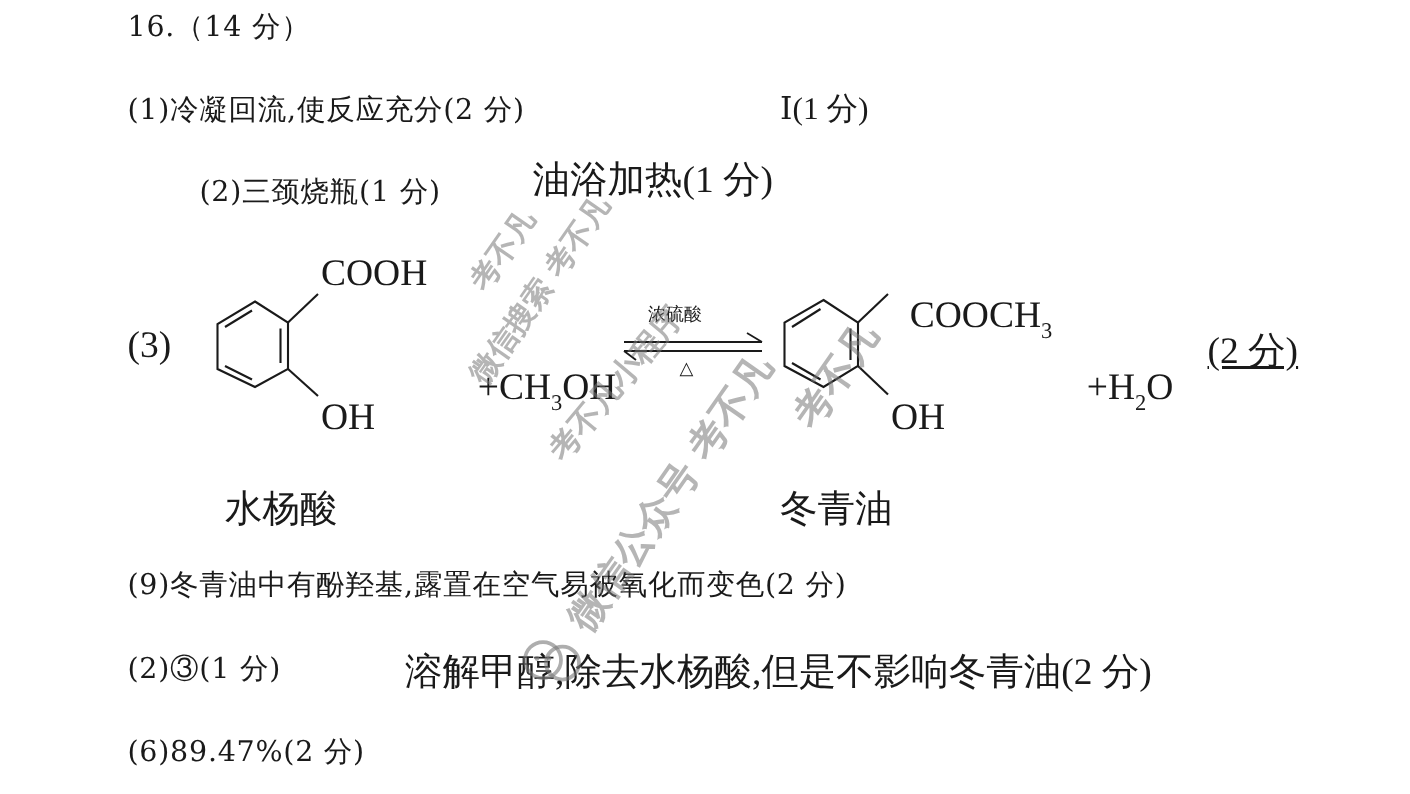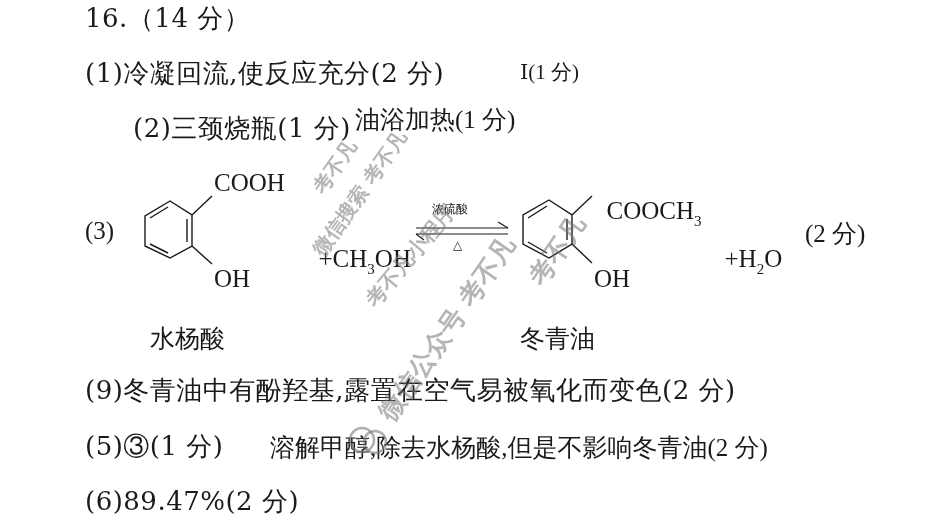--- a/index.html
+++ b/index.html
@@ -1,21 +1,21 @@
 <!DOCTYPE html>
 <html><head>
 <meta charset="utf-8">
 <style>
   html, body { margin: 0; padding: 0; }
   body {
     width: 940px; height: 529px; background: #ffffff; position: relative; overflow: hidden;
     font-family: "DejaVu Serif", "Liberation Serif", serif; color: #1a1a1a;
   }
   .line {
-    position: absolute; left: 85px; font-size: 26px; line-height: 30px; white-space: pre;
+    position: absolute; left: 85px; font-size: 19px; line-height: 30px; white-space: pre;
     letter-spacing: 0.5px;
   }
   .abs { position: absolute; white-space: pre; }
   .chem { font-family: "Liberation Serif", "DejaVu Serif", serif; font-size: 25px; }
   .sub { font-size: 15px; position: relative; top: 7px; }
   .small { font-size: 12px; }
   svg.mol { position: absolute; overflow: visible; }
   .wm {
     position: absolute; color: rgba(120,120,120,0.55); font-family: "DejaVu Sans", sans-serif;
     font-weight: bold; white-space: pre; transform-origin: left center; pointer-events: none;
@@ -75,25 +75,25 @@
 
 <div class="abs chem" style="left:594px; top:169px;">
   <span>COOCH</span><span class="sub">3</span>
 </div>
 <div class="abs chem" style="left:594px; top:265px;">OH</div>
 <div class="abs chem" style="left:520px; top:322px;">冬青油</div>
 
 <div class="abs chem" style="left:712px; top:217px;">
   <span>+H</span><span class="sub">2</span><span>O</span>
 </div>
-<div class="abs chem" style="left:805px; top:217px;">(2 分)</div>
+<div class="abs chem" style="left:805px; top:217px;text-decoration:underline;">(2 分)</div>
 
 <div class="line" style="top:375px;">(9)冬青油中有酚羟基,露置在空气易被氧化而变色(2 分)</div>
 
-<div class="line" style="top:431px;">(5)③(1 分)</div>
+<div class="line" style="top:431px;">(2)③(1 分)</div>
 <div class="abs chem" style="left:270px; top:431px;">溶解甲醇,除去水杨酸,但是不影响冬青油(2 分)</div>
 
 <div class="line" style="top:486px;">(6)89.47%(2 分)</div>
 
 <div class="wm" style="left:318px; top:178px; font-size:20px; transform: rotate(-55deg);">考不凡</div>
 <div class="wm" style="left:318px; top:240px; font-size:20px; transform: rotate(-55deg);">微信搜索 考不凡</div>
 <div class="wm" style="left:370px; top:290px; font-size:21px; transform: rotate(-50deg);">考不凡小程序</div>
 <div class="wm" style="left:535px; top:265px; font-size:26px; transform: rotate(-55deg);">考不凡</div>
 <div class="wm" style="left:385px; top:400px; font-size:26px; transform: rotate(-55deg);">微信公众号 考不凡</div>
 <svg class="mol" width="50" height="50" style="left:345px; top:420px;">

